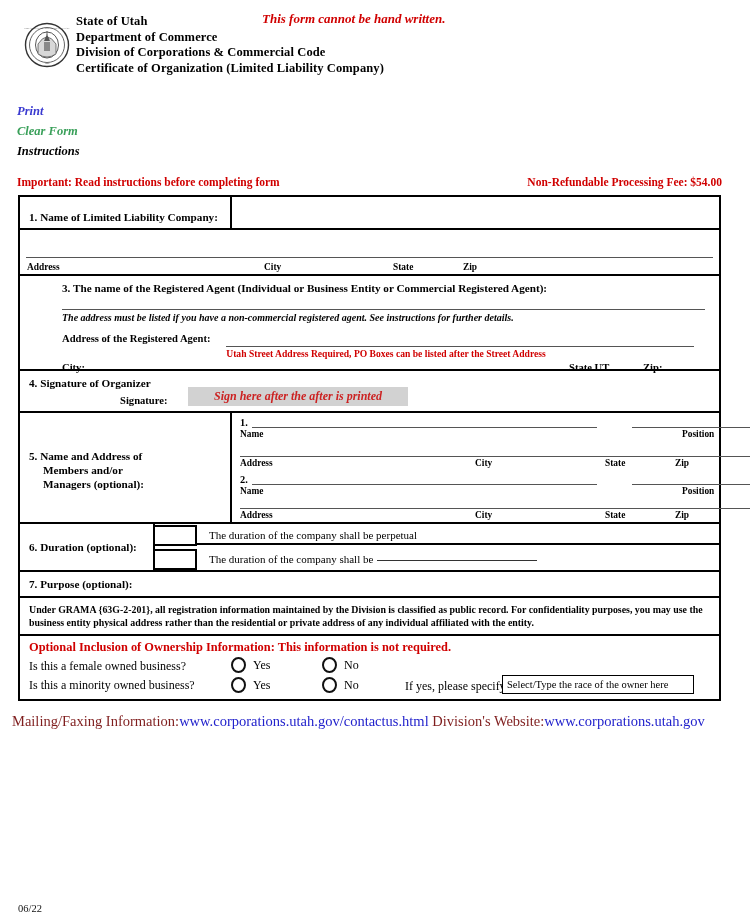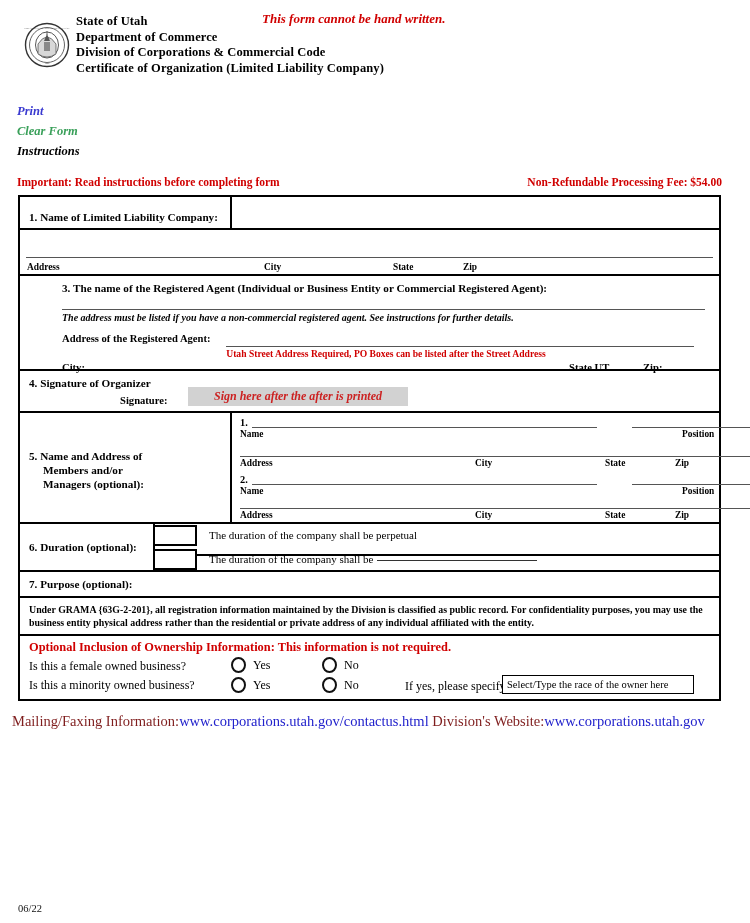--- a/index.html
+++ b/index.html
@@ -177,21 +177,21 @@
   }
   .members-label .ind { display: block; padding-left: 14px; }
   .mem-body { position: relative; height: 100%; }
   .m-num { position: absolute; font-weight: bold; font-size: 10.4px; }
   .m-line { position: absolute; border-bottom: 1px solid #555; }
   .m-cap { position: absolute; font-weight: bold; font-size: 9.4px; }
 
   
   .row-duration { display: block; position: relative; height: 48px; }
   .dur-label { position: absolute; left: 9px; top: 17px; font-weight: bold; font-size: 11.2px; text-align: center; }
-  .dur-sub { position: absolute; left: 133px; right: 0; top: 0; height: 32px; border-bottom: 2px solid #000; }
+  .dur-sub { position: absolute; left: 133px; right: 0; top: 0; height: 21px; border-bottom: 2px solid #000; }
   .dur-sub.second { top: 24px; height: 24px; border-bottom: none; }
   .dur-chk {
     position: absolute; left: 0; top: 1px;
     width: 44px; height: 21px;
     border: 2px solid #000;
     background: #fff;
   }
   .dur-vline { position: absolute; left: 133px; top: 0; bottom: 0; border-left: 2px solid #000; }
   .dur-text { position: absolute; left: 56px; top: 5px; font-size: 11px; white-space: nowrap; }
   .dur-blank { display: inline-block; width: 160px; border-bottom: 1px solid #333; margin-left: 4px; vertical-align: 2px; }

